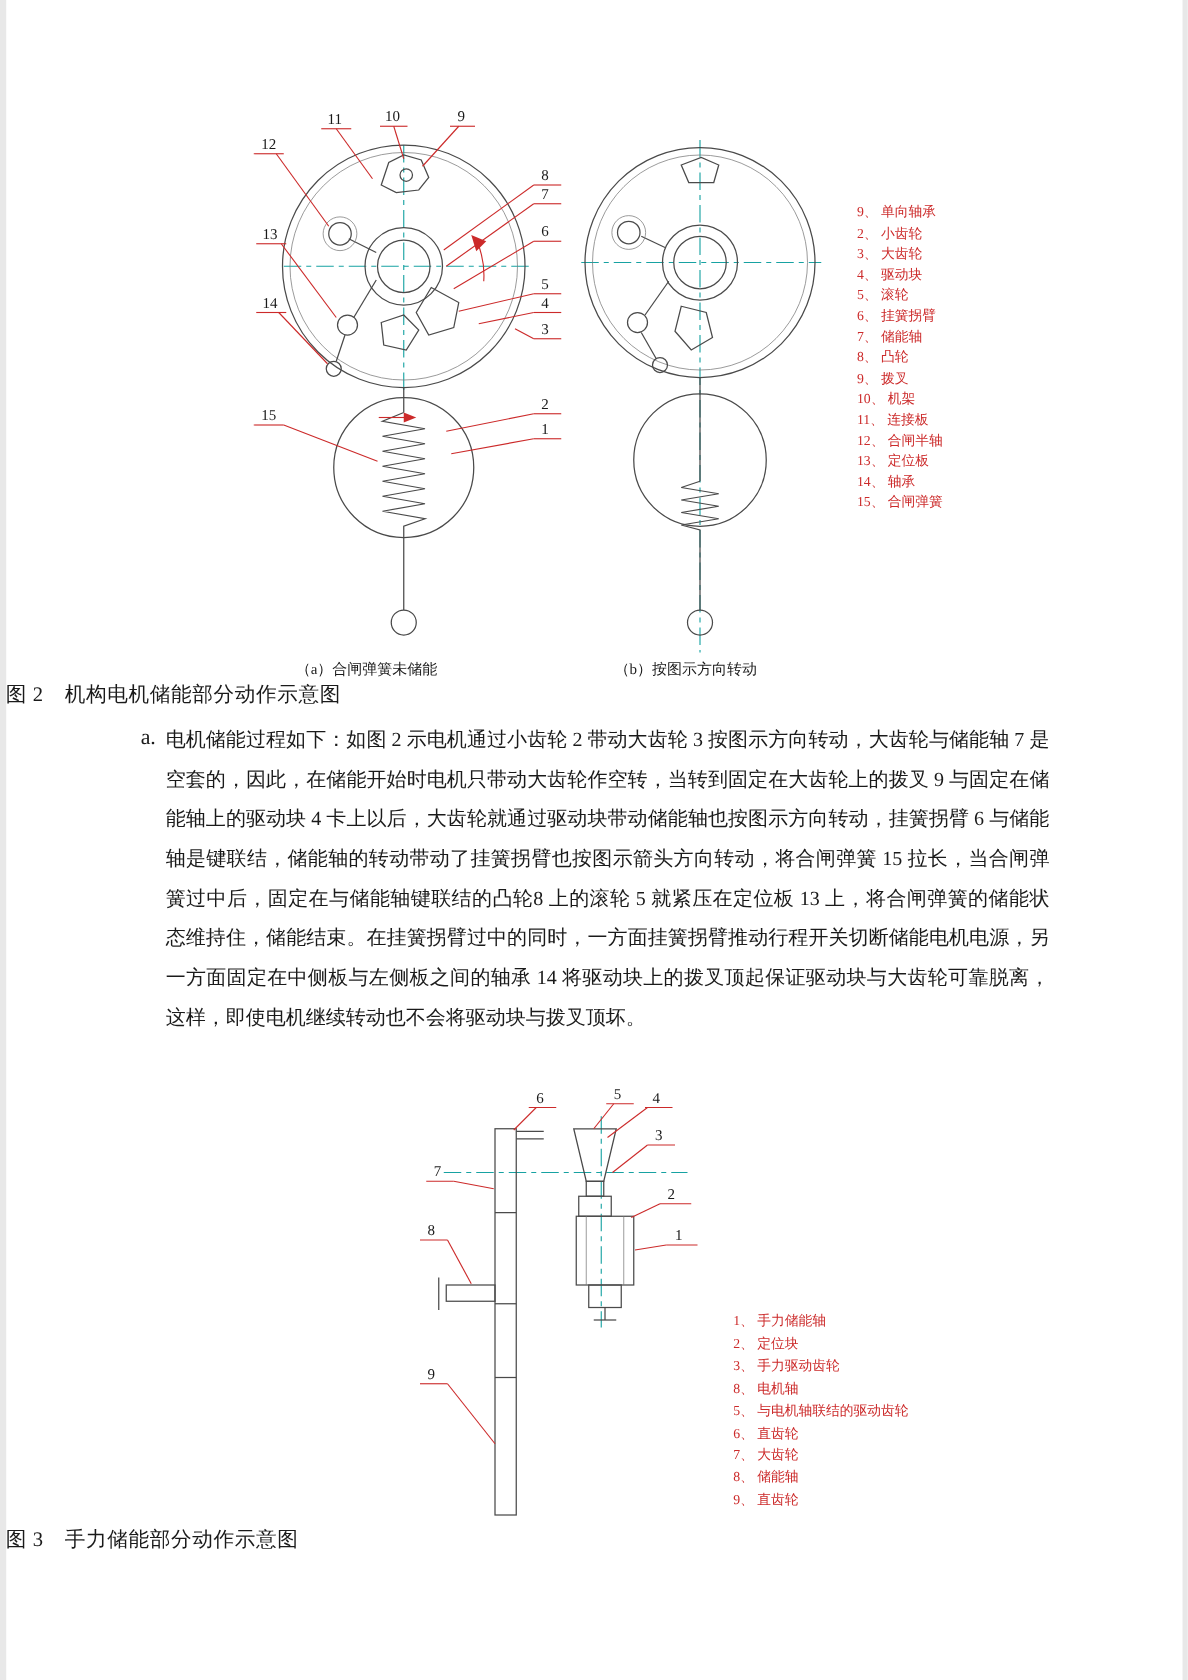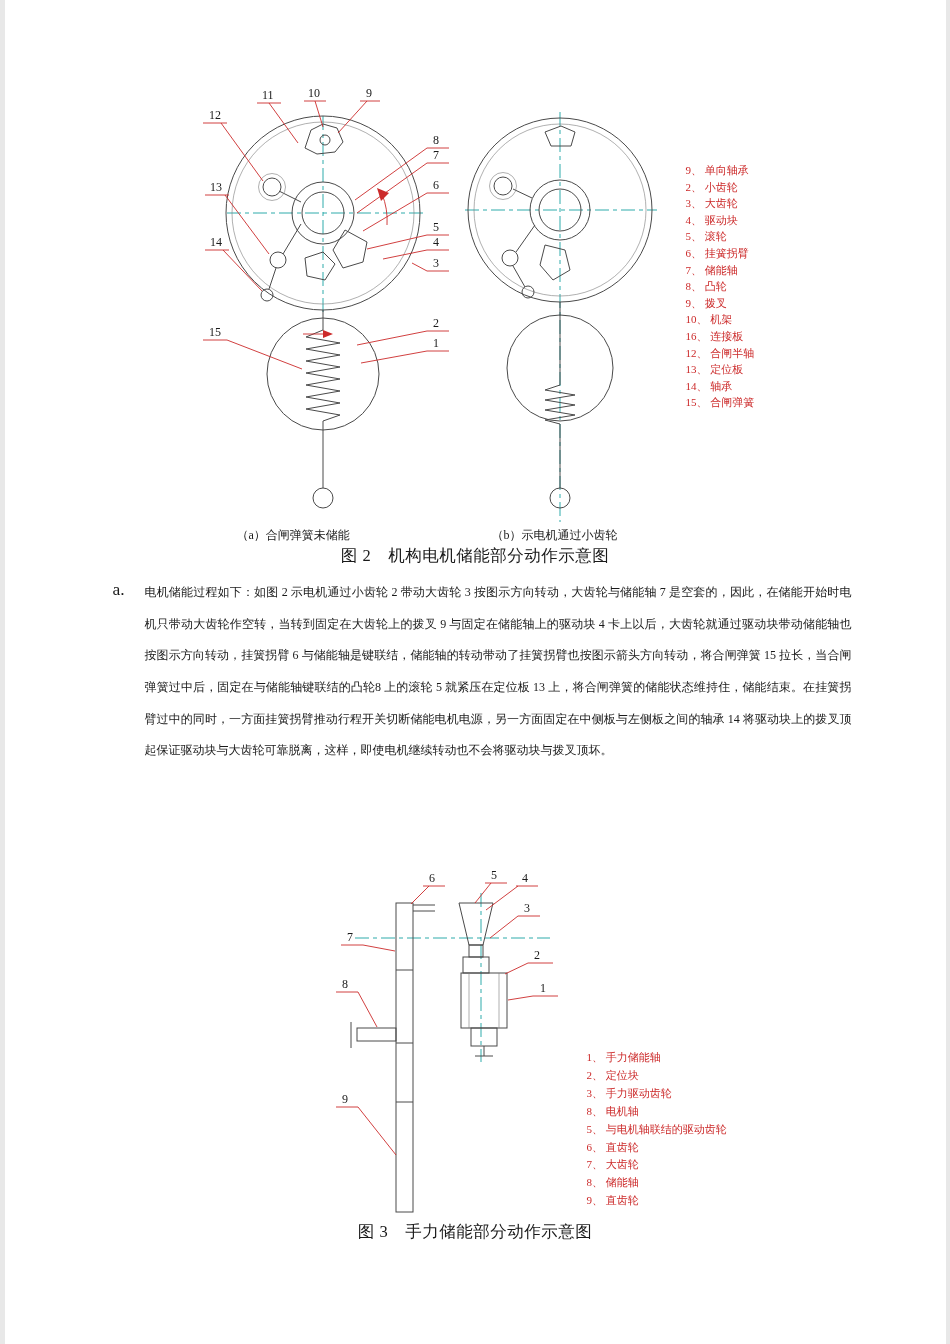--- a/index.html
+++ b/index.html
@@ -17,28 +17,28 @@
   .redf{ fill:#cc2a2a; stroke:none; }
   .num { font:12px "Liberation Serif",serif; fill:#1a1a1a; }
   
   .legend { position:absolute; color:#cc2a2a; font-size:11px; white-space:nowrap; }
   .legend2 { left:681px; top:162px; line-height:16.6px; }
   .legend3 { left:546px; top:1049px; line-height:17.9px;margin-left:36px; }
   
   .subcap { position:absolute; top:527px; font-size:12px; }
   .subcap-a { left:232px; }
   .subcap-b { left:487px; }
-  .figcap { position:absolute; left:0; width:100%; text-align:center; font-size:16.5px; letter-spacing:.5px; }
+  .figcap { position:absolute; left:0; width:100%; font-size:16.5px; letter-spacing:.5px; }
   .figcap2 { top:545px; }
   .figcap3 { top:1221px; }
   
   .para-marker { position:absolute; left:108px; top:579px; font-size:17.5px; }
   .para {
-    position:absolute; left:140px; top:577px; width:707px;
-    font-size:12px; line-height:31.65px; text-align:justify; text-justify:inter-ideograph;
+    position:absolute; left:128px; top:577px; width:707px;
+    font-size:16px; line-height:31.65px; text-align:justify; text-justify:inter-ideograph;
   }
 </style>
 </head>
 <body>
 
 <div class="page">
 
   <svg style="top:0;" width="950" height="525" viewBox="0 0 950 525">
     <defs>
       <pattern id="hatch" patternUnits="userSpaceOnUse" width="5" height="5">
@@ -190,29 +190,29 @@
     <div>9、 单向轴承</div>
     <div>2、 小齿轮</div>
     <div>3、 大齿轮</div>
     <div>4、 驱动块</div>
     <div>5、 滚轮</div>
     <div>6、 挂簧拐臂</div>
     <div>7、 储能轴</div>
     <div>8、 凸轮</div>
     <div>9、 拨叉</div>
     <div>10、 机架</div>
-    <div>16、 连接板</div>
+    <div>11、 连接板</div>
     <div>12、 合闸半轴</div>
     <div>13、 定位板</div>
     <div>14、 轴承</div>
     <div>15、 合闸弹簧</div>
   </div>
 
   <div class="subcap subcap-a">（a）合闸弹簧未储能</div>
-  <div class="subcap subcap-b">（b）示电机通过小齿轮</div>
+  <div class="subcap subcap-b">（b）按图示方向转动</div>
   <div class="figcap figcap2">图 2　机构电机储能部分动作示意图</div>
 
   <div class="para-marker">a.</div>
   <div class="para">电机储能过程如下：如图 2 示电机通过小齿轮 2 带动大齿轮 3 按图示方向转动，大齿轮与储能轴 7 是空套的，因此，在储能开始时电机只带动大齿轮作空转，当转到固定在大齿轮上的拨叉 9 与固定在储能轴上的驱动块 4 卡上以后，大齿轮就通过驱动块带动储能轴也按图示方向转动，挂簧拐臂 6 与储能轴是键联结，储能轴的转动带动了挂簧拐臂也按图示箭头方向转动，将合闸弹簧 15 拉长，当合闸弹簧过中后，固定在与储能轴键联结的凸轮8 上的滚轮 5 就紧压在定位板 13 上，将合闸弹簧的储能状态维持住，储能结束。在挂簧拐臂过中的同时，一方面挂簧拐臂推动行程开关切断储能电机电源，另一方面固定在中侧板与左侧板之间的轴承 14 将驱动块上的拨叉顶起保证驱动块与大齿轮可靠脱离，这样，即使电机继续转动也不会将驱动块与拨叉顶坏。</div>
 
   <svg style="top:865px;" width="950" height="360" viewBox="0 865 950 360">
     <g>
 
       <line class="teal" x1="350" y1="938" x2="545" y2="938"></line>
       <line class="teal" x1="476" y1="893" x2="476" y2="1062"></line>

